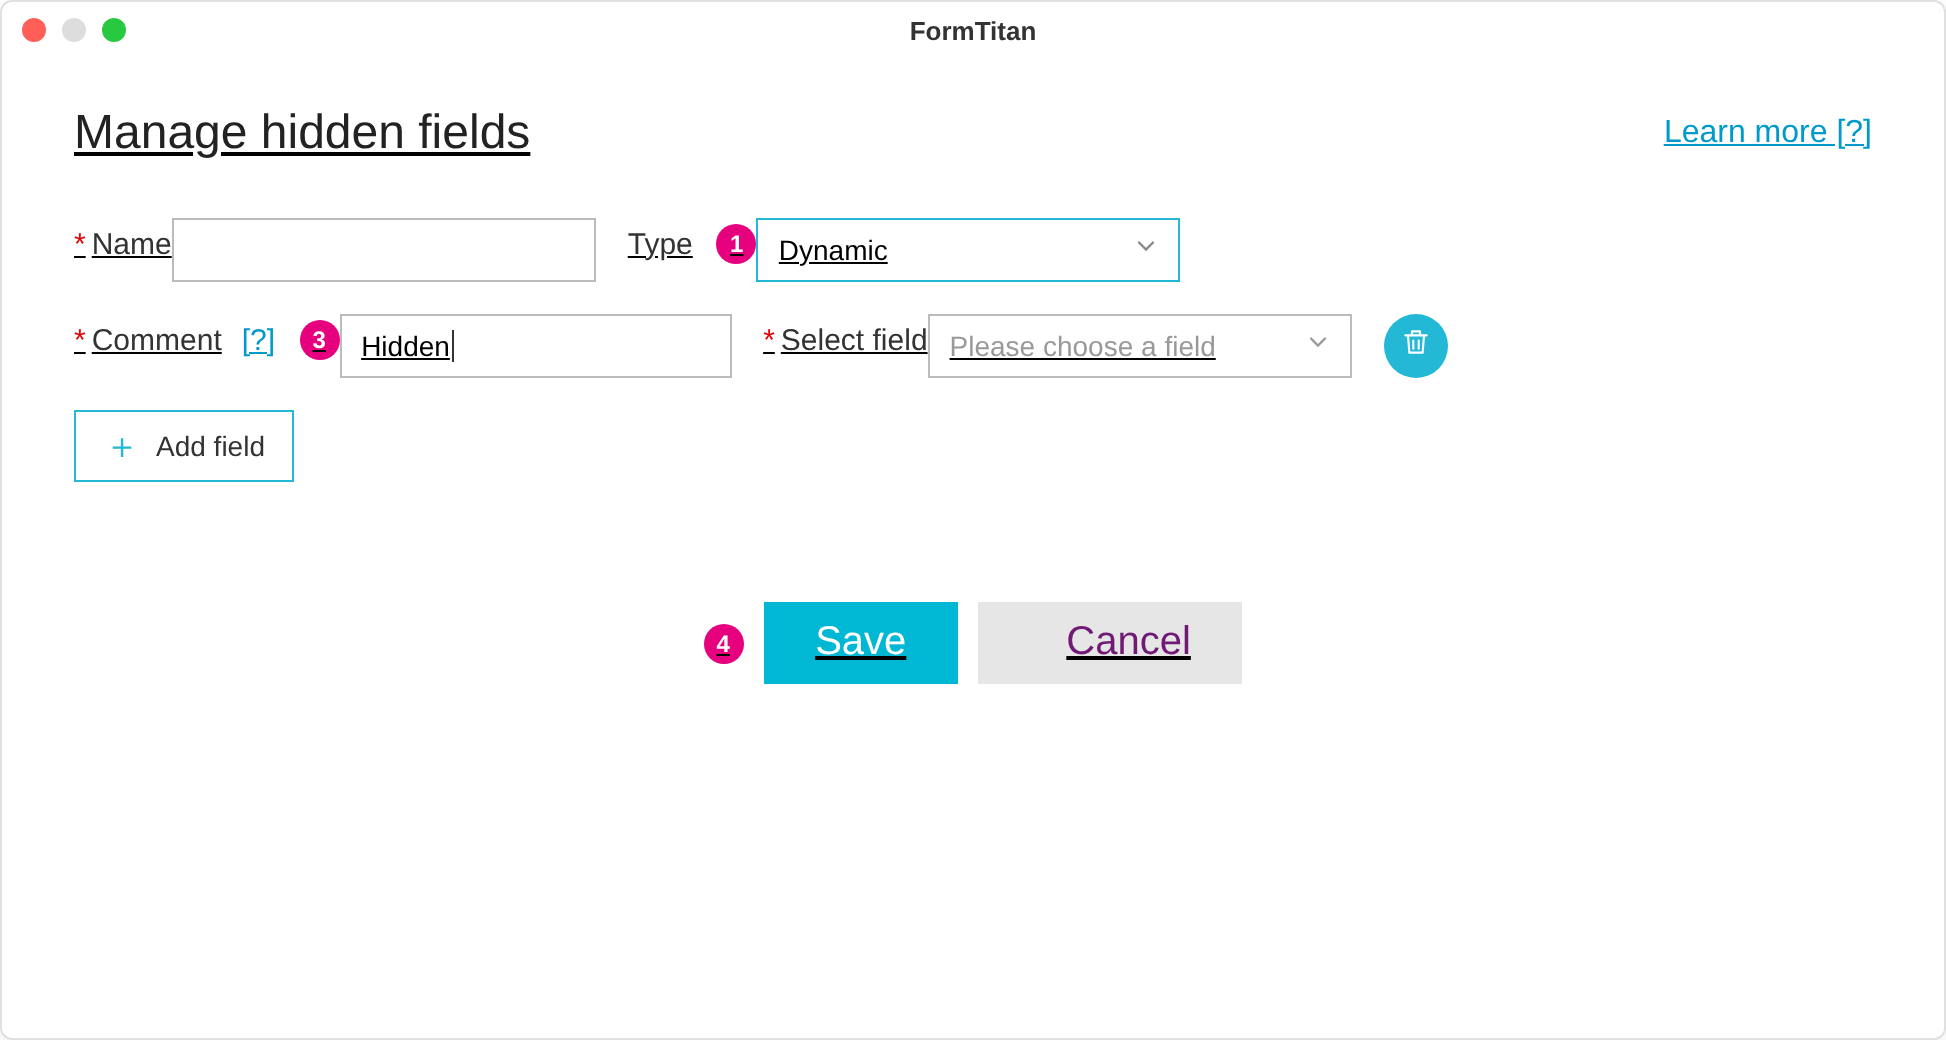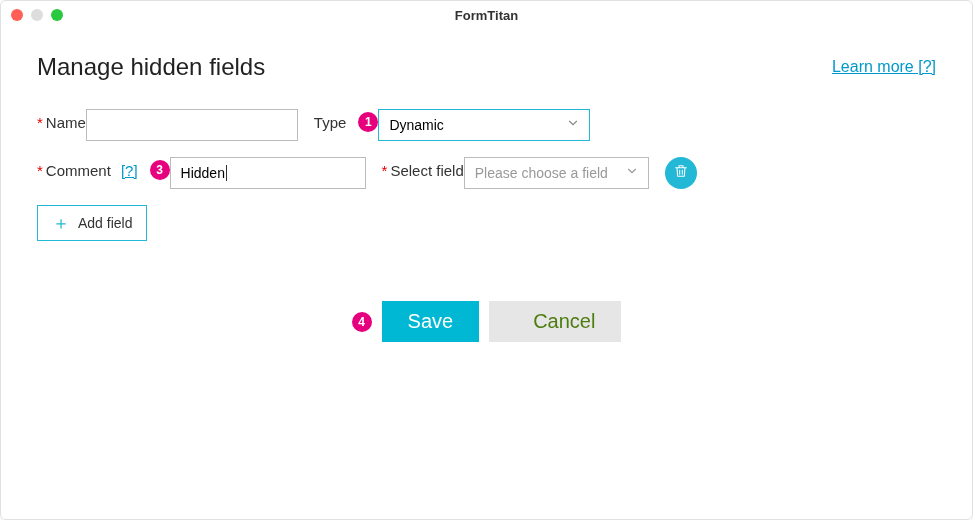--- a/index.html
+++ b/index.html
@@ -34,20 +34,21 @@
     .tl.green { background: #28c840; }
     .window-title {
       width: 100%;
       text-align: center;
       font-size: 13px;
       font-weight: 600;
       color: #333;
     }
     .content {
       padding: 24px 36px;
+      text-decoration: underline;
     }
     .top-row {
       display: flex;
       justify-content: space-between;
       align-items: center;
       margin-bottom: 28px;
     }
     .page-title {
       font-size: 24px;
       font-weight: 400;
@@ -159,38 +160,38 @@
       gap: 10px;
       margin-top: 60px;
     }
     .btn {
       padding: 9px 26px;
       font-size: 20px;
       border: none;
       cursor: pointer;
     }
     .btn-primary { background: #00b8d4; color: #fff; }
-    .btn-secondary { background: #e6e6e6; color: #4d7c0f; padding-left: 44px; }
+    .btn-secondary { background: #e6e6e6; color: #701a75; padding-left: 44px; }
     .inline-badge {
       display: inline-flex;
       align-items: center;
       justify-content: center;
       width: 20px;
       height: 20px;
       border-radius: 50%;
       background: #e6007e;
       color: #fff;
       font-size: 12px;
       font-weight: 700;
     }
     .w-name { width: 212px; }
     .w-type { width: 212px; }
     .w-obj { width: 212px; }
     .w-comment { width: 196px; text-align: right; }
-    .w-field { width: 185px; }
+    .w-field { width: 212px; }
     .caret {
       display:inline-block;
       width:1px;
       height:16px;
       background:#333;
       vertical-align:middle;
       margin-left:1px;
     }
   </style>
 </head>

